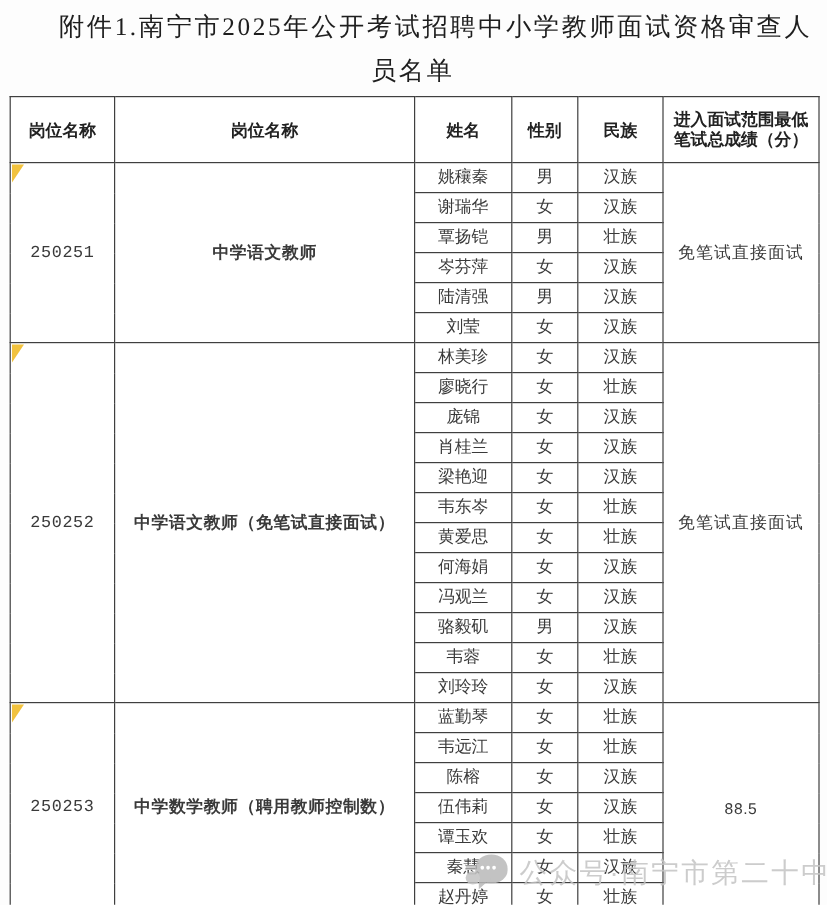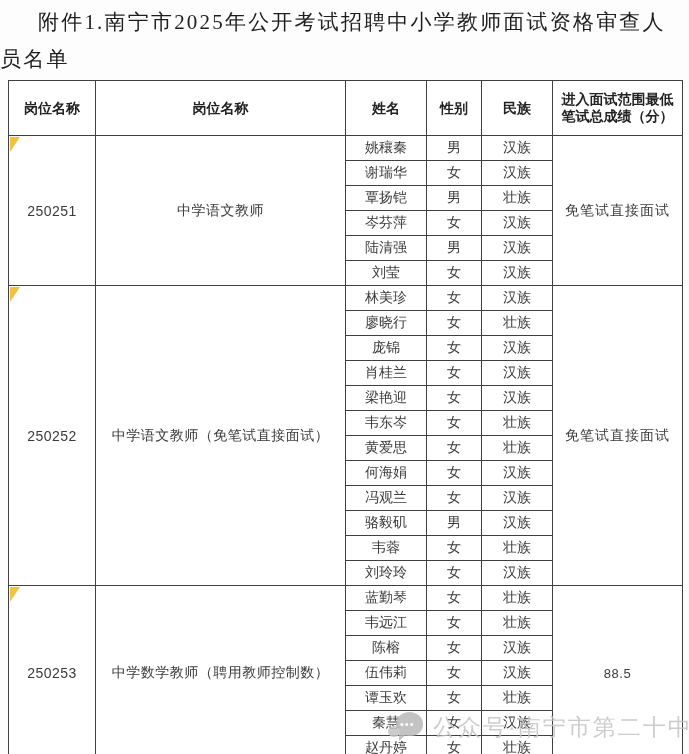--- a/index.html
+++ b/index.html
@@ -6,40 +6,40 @@
   body{
     width:689px;height:754px;position:relative;overflow:hidden;
     background:#fdfdfd;
     font-family:"Liberation Sans","DejaVu Sans",sans-serif;
     color:#333;
   }
   .doc-title{
     position:absolute;left:0;top:4px;width:688px;
     font-family:"Liberation Serif","DejaVu Serif",serif;
     font-size:21px;line-height:37px;letter-spacing:2.2px;
-    color:#1e1e1e;text-indent:38px;margin:0;
+    color:#1e1e1e;text-indent:38px;margin:0;text-align:center;
   }
   .roster{
     position:absolute;left:8px;top:80px;
     border-collapse:collapse;table-layout:fixed;
     background:#fff;
   }
   .roster th,.roster td{
     border:1px solid #3f3f3f;
     padding:0 2px;text-align:center;vertical-align:middle;
     overflow:hidden;
   }
   .roster{border:1.5px solid #333;}
   .roster th{
     height:54px;font-size:14px;font-weight:bold;color:#222;
     line-height:17px;
   }
   .roster td{height:24px;font-size:14px;color:#3a3a3a;}
-  .cell-code{position:relative;font-size:14px;letter-spacing:.5px;}
-  .cell-position{font-size:14px;letter-spacing:.5px;}
+  .cell-code{position:relative;font-size:14px;letter-spacing:.5px;font-family:Liberation Mono, monospace;}
+  .cell-position{font-size:14px;letter-spacing:.5px;font-weight:bold;}
   .cell-score{font-size:16px;letter-spacing:1px;color:#2f2f2f;}
   .cell-score.numeric{font-size:13px;letter-spacing:.5px;}
   .corner-mark{
     position:absolute;left:1px;top:1px;width:0;height:0;
     border-left:10px solid #f2c23e;border-bottom:15px solid transparent;
   }
   .watermark{
     position:absolute;left:388px;top:708px;
     display:flex;align-items:center;gap:7px;
     pointer-events:none;z-index:5;opacity:.85;

